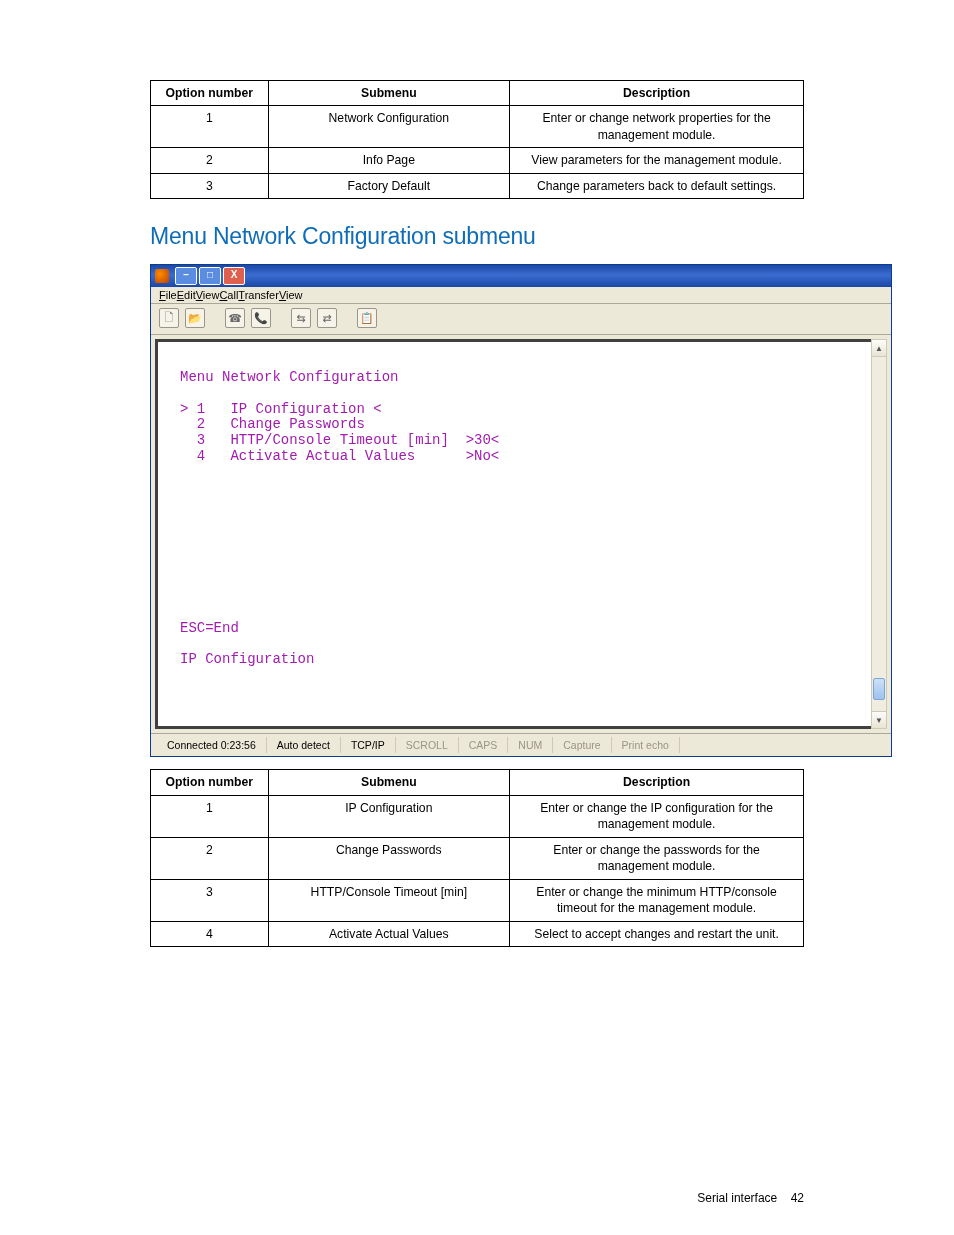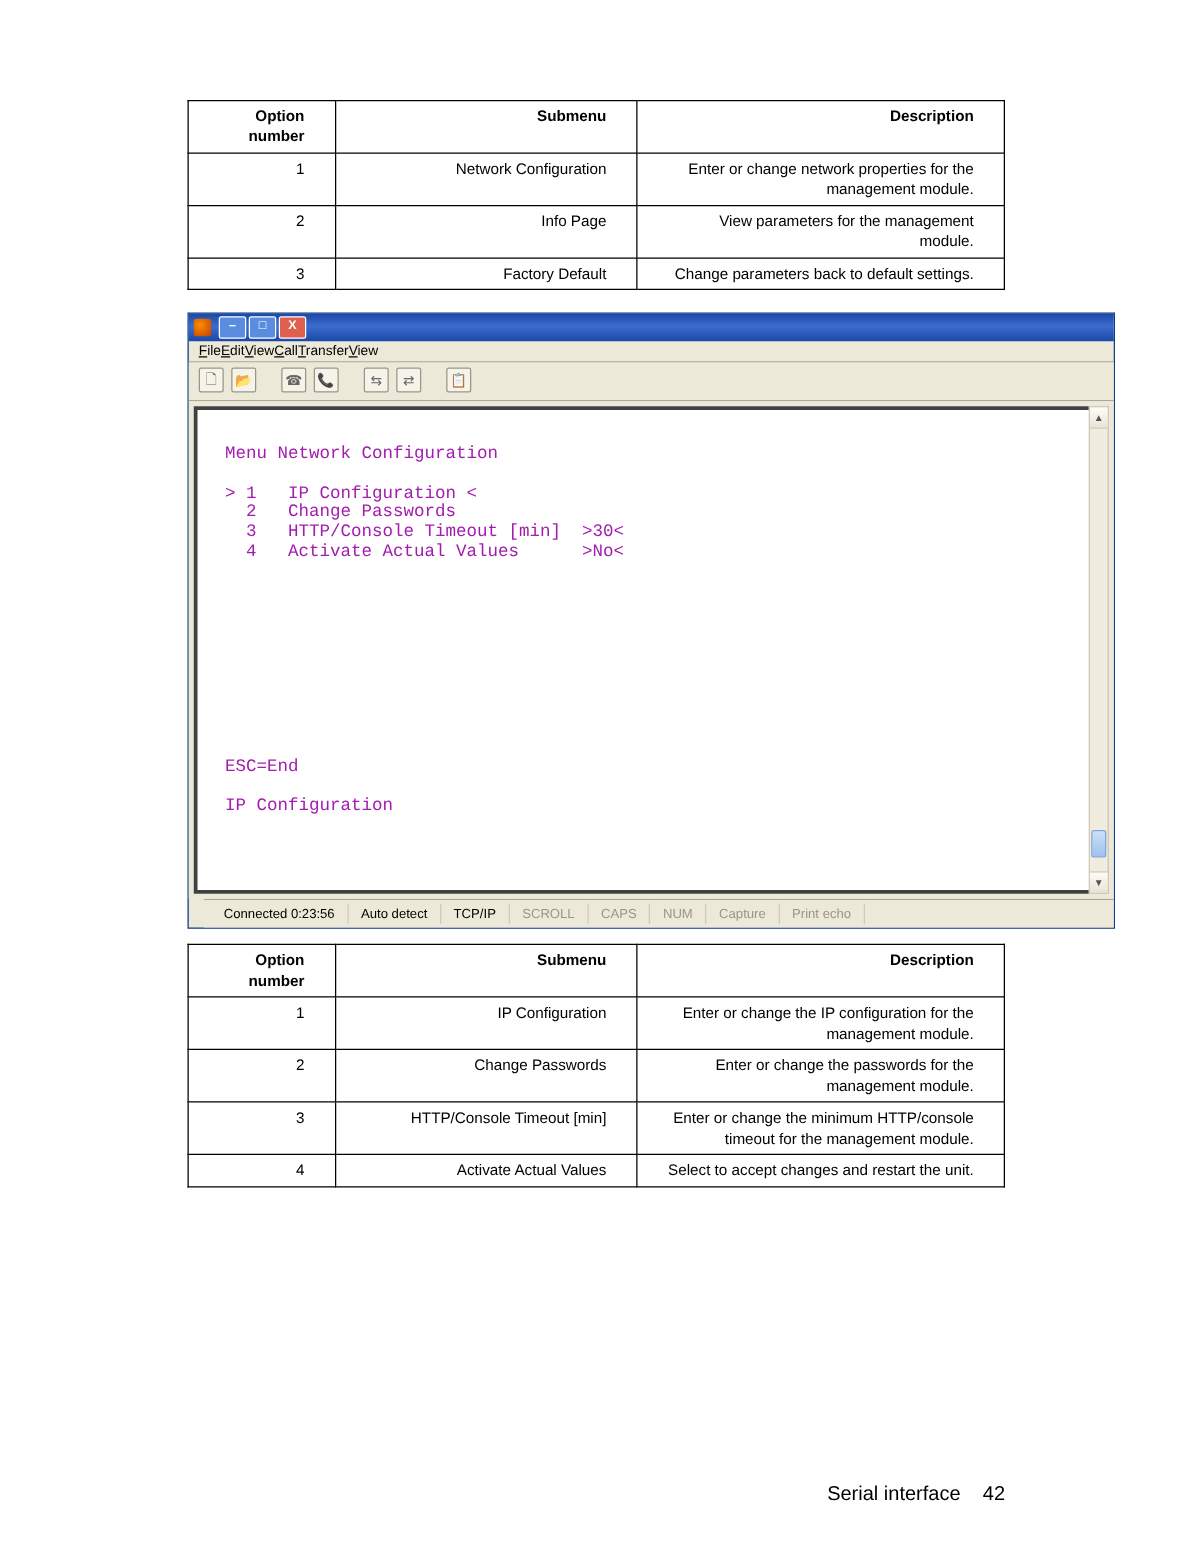--- a/index.html
+++ b/index.html
@@ -19,22 +19,22 @@
   }
   table.doc {
     border-collapse: collapse;
     width: 100%;
     margin-bottom: 18px;
     font-size: 12.2px;
     line-height: 1.35;
   }
   table.doc th, table.doc td {
     border: 1px solid #000;
-    padding: 4px 24px;
-    text-align: right;
+    padding: 4px 6px;
+    text-align: center;
     vertical-align: top;
   }
   table.doc th {
     font-weight: bold;
     background: #fff;
   }
   table.doc col.c1 { width: 18%; }
   table.doc col.c2 { width: 37%; }
   table.doc col.c3 { width: 45%; }
 
@@ -163,34 +163,33 @@
 
   .ht-status {
     display: flex;
     align-items: center;
     padding: 2px 6px;
     font-size: 10.5px;
     color: #000;
     border-top: 1px solid #aca899;
     background: #ece9d8;
     height: 18px;
-    margin-left: 12px;
   }
   .ht-status .cell {
     padding: 0 10px;
     border-right: 1px solid #cfcab8;
     line-height: 16px;
   }
   .ht-status .cell.dim { color: #9a958a; text-align: right; }
 
   .page-footer {
     position: absolute;
     bottom: 30px;
     right: 150px;
-    font-size: 16px;
+    font-size: 12px;
     color: #000;
   }
 </style>
 </head>
 <body>
 
 <div class="page">
 
   <table class="doc">
     <colgroup>
@@ -217,20 +216,21 @@
         <td>View parameters for the management module.</td>
       </tr>
       <tr>
         <td>3</td>
         <td>Factory Default</td>
         <td>Change parameters back to default settings.</td>
       </tr>
     </tbody>
   </table>
 
+  <h2 class="section">Menu Network Configuration submenu</h2>
 
   <div class="ht-window">
     <div class="ht-title">
       <span class="icon"></span>
       <span class="winbtns">
         <span class="winbtn min">–</span>
         <span class="winbtn max">□</span>
         <span class="winbtn close">X</span>
       </span>
     </div>

